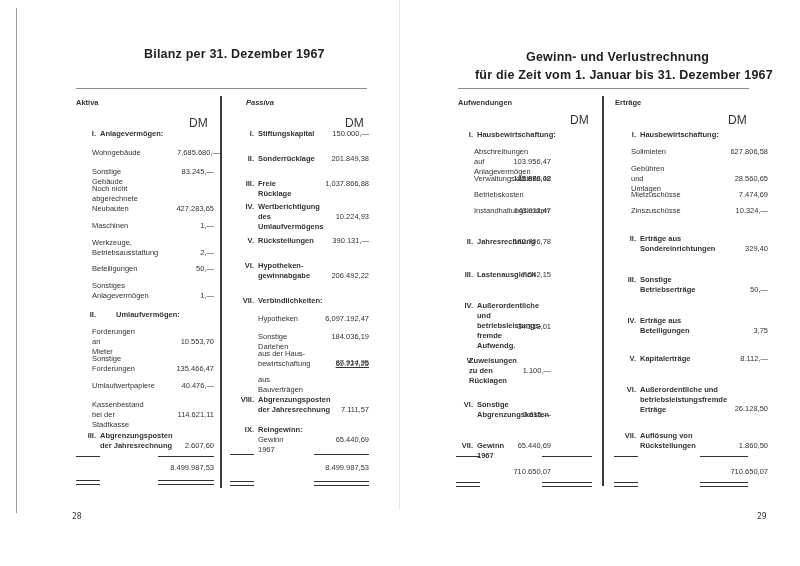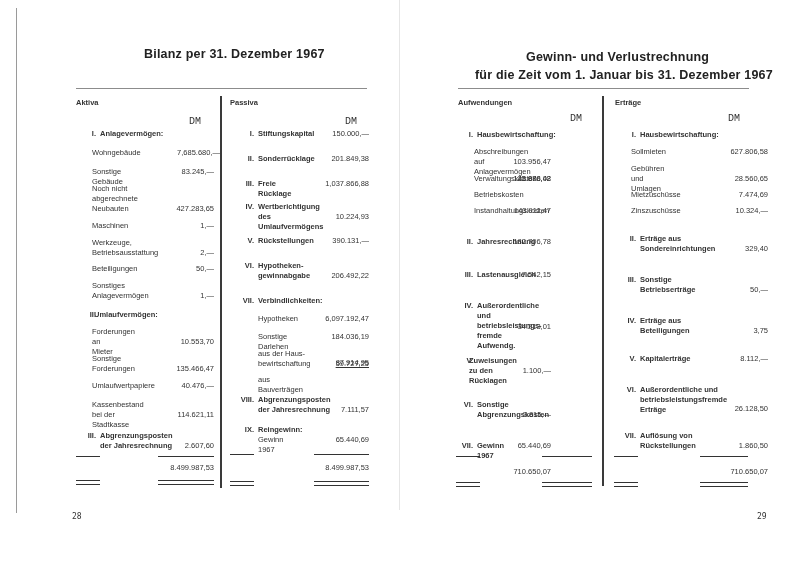--- a/index.html
+++ b/index.html
@@ -8,21 +8,21 @@
     font-family:"Liberation Sans", "DejaVu Sans", sans-serif; color:#2a2a2a;
   }
   .page { position:absolute; top:0; height:414px; }
   #left-page { left:0; width:400px; }
   #right-page { left:400px; width:400px; }
   .binding-left { position:absolute; left:16px; top:8px; width:1px; height:505px; background:#9a9a9a; }
   .gutter { position:absolute; left:399px; top:0; width:1px; height:510px; background:#e6e6e6; }
   .title { position:absolute; font-weight:bold; font-size:12.5px; color:#222; white-space:nowrap; letter-spacing:0.2px; }
   .rule { position:absolute; height:1px; background:#8c8c8c; }
   .col-head { position:absolute; font-size:7.5px; font-weight:bold; color:#333; }
-  .dm { position:absolute; font-size:10px; color:#333;font-family:Liberation Mono, monospace; }
+  .dm { position:absolute; font-size:12px; color:#333; }
   .vdiv { position:absolute; width:2px; background:#3a3a3a; }
   .row { position:absolute; font-size:7.5px; line-height:10px; color:#333; }
   .row .num { position:absolute; display:inline-block; width:24px; text-align:right; font-weight:bold; }
   .row .lbl { position:absolute; white-space:pre-line; }
   .row .lbl.bold { font-weight:bold; }
   .val { position:absolute; font-size:7.5px; color:#333; text-align:right; white-space:nowrap; }
   .hline { position:absolute; height:1px; background:#333; }
   .dline { position:absolute; height:3px; border-top:1px solid #333; border-bottom:1px solid #333; }
   .total { position:absolute; font-size:7.5px; color:#333; text-align:right; white-space:nowrap; }
   .pageno { position:absolute; font-size:8px; color:#333; font-family:"DejaVu Sans Mono", monospace; }
@@ -31,21 +31,21 @@
 <body>
 
 <div class="page" id="left-page">
   <div class="binding-left"></div>
   <div class="title" style="left:144px; top:47px;">Bilanz per 31. Dezember 1967</div>
   <div class="rule" style="left:76px; top:88px; width:291px;"></div>
 
   <div class="col-head" style="left:76px; top:98px;">Aktiva</div>
   <div class="dm" style="left:189px; top:116px;">DM</div>
   <div class="vdiv" style="left:220px; top:96px; height:392px;"></div>
-  <div class="col-head" style="left:230px; top:98px;">Passiva</div>
+  <div class="col-head" style="left:246px; top:98px;font-style:italic;">Passiva</div>
   <div class="dm" style="left:345px; top:116px;">DM</div>
 
   <div class="row" style="left:72px; top:129px;">
       <span class="num">I.</span>
       <span class="lbl bold" style="left:28px;">Anlagevermögen:</span>
     </div>
   <div class="row" style="left:92px; top:148px;">
       <span class="lbl">Wohngebäude</span>
     </div>
   <div class="val" style="right:180px; top:148px;">7,685.680,—</div>
@@ -72,21 +72,21 @@
       <span class="lbl">Beteiligungen</span>
     </div>
   <div class="val" style="right:186px; top:264px;">50,—</div>
   <div class="row" style="left:92px; top:281px;">
       <span class="lbl">Sonstiges
 Anlagevermögen</span>
     </div>
   <div class="val" style="right:186px; top:291px;">1,—</div>
   <div class="row" style="left:72px; top:310px;">
       <span class="num">II.</span>
-      <span class="lbl bold" style="left:22px;">Umlaufvermögen:</span>
+      <span class="lbl bold" style="left:44px;">Umlaufvermögen:</span>
     </div>
   <div class="row" style="left:92px; top:327px;">
       <span class="lbl">Forderungen an
 Mieter</span>
     </div>
   <div class="val" style="right:186px; top:337px;">10.553,70</div>
   <div class="row" style="left:92px; top:354px;">
       <span class="lbl">Sonstige
 Forderungen</span>
     </div>

